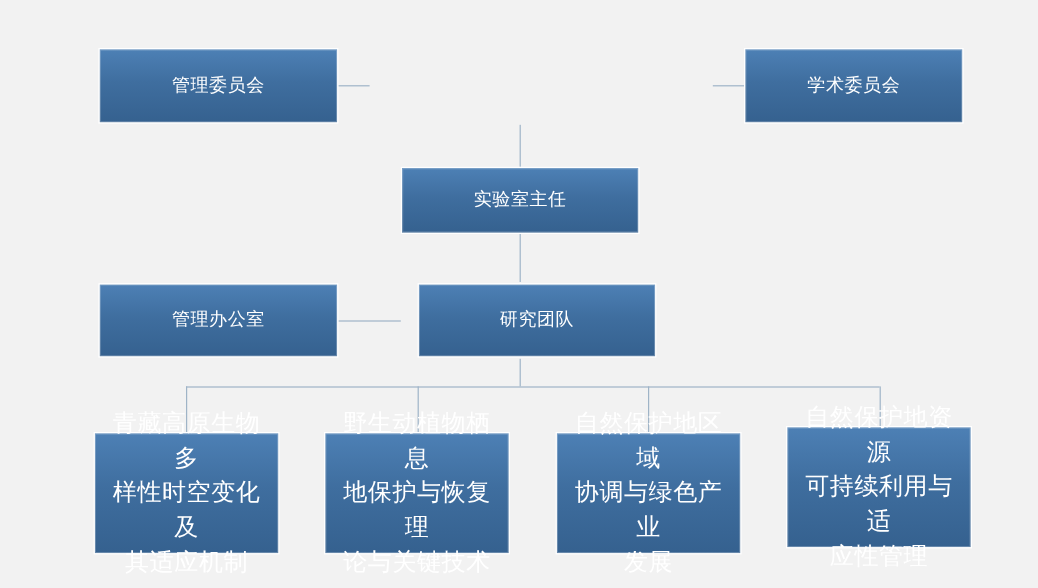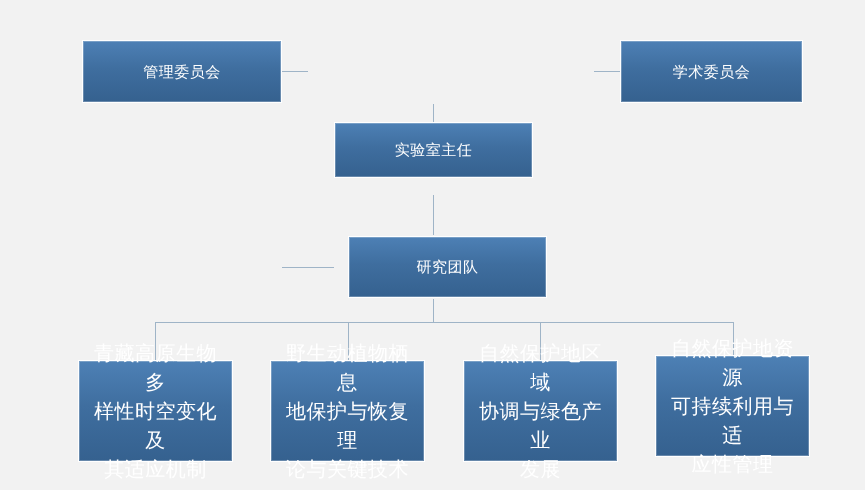--- a/index.html
+++ b/index.html
@@ -69,24 +69,27 @@
 
   <div class="node" style="left:82px; top:40px; width:200px; height:63px;">
     <span>管理委员会</span>
   </div>
 
 
   <div class="node" style="left:620px; top:40px; width:183px; height:63px;">
     <span>学术委员会</span>
   </div>
 
-  <div class="node" style="left:334px; top:122px; width:199px; height:56px;">
+  <div class="node" style="left:334px; top:139px; width:199px; height:56px;">
     <span>实验室主任</span>
   </div>
 
+  <div class="node" style="left:82px; top:236px; width:200px; height:62px;">
+    <span>管理办公室</span>
+  </div>
 
   <div class="node" style="left:348px; top:236px; width:199px; height:62px;">
     <span>研究团队</span>
   </div>
 
   <div class="node small" style="left:78px; top:360px; width:155px; height:102px;">
     <span style="white-space:pre-line;">青藏高原生物多
 样性时空变化及
 其适应机制</span>
   </div>

